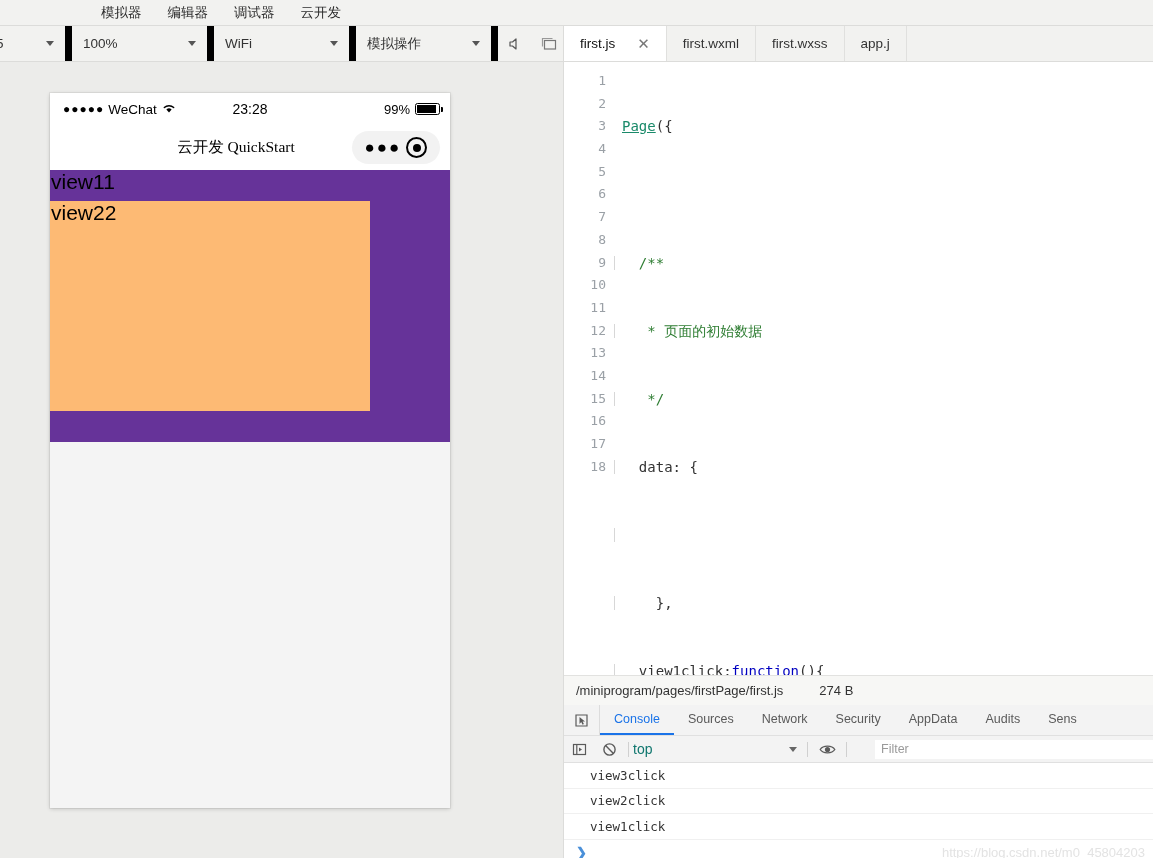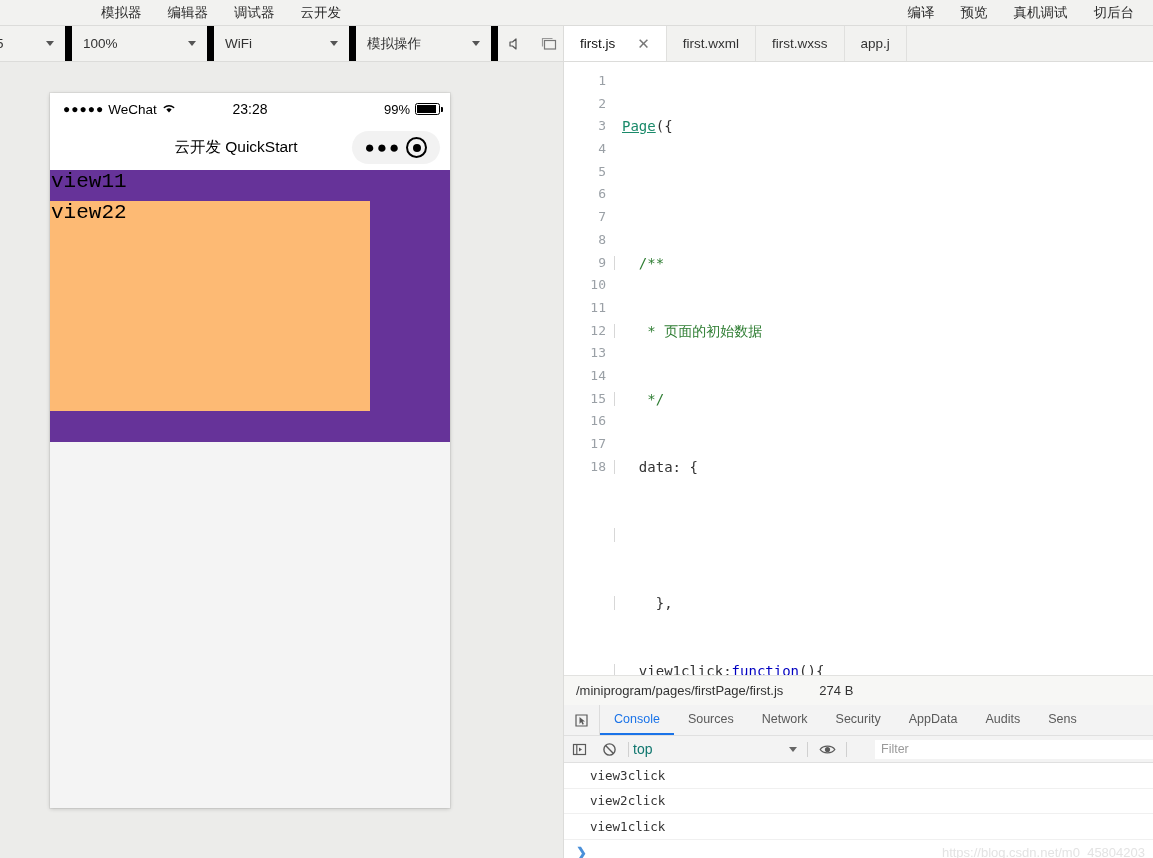--- a/index.html
+++ b/index.html
@@ -91,21 +91,21 @@
   .batt::after {
     content: ''; position: absolute; right: -4px; top: 3px;
     width: 2.5px; height: 5px; background: #000; border-radius: 0 1px 1px 0;
   }
   .batt i { position: absolute; left: 1.2px; top: 1.2px; bottom: 1.2px; width: 19px; background: #000; display: block; }
 
   .phone-nav {
     height: 45px; background: #ffffff; position: relative;
     display: flex; align-items: center; justify-content: center;
   }
-  .nav-title { font-size: 15.5px; color: #000; margin-right: 28px; }
+  .nav-title { font-size: 15.5px; color: #000; margin-right: 28px; font-family: Liberation Serif, serif; }
   .capsule {
     position: absolute; right: 10px; top: 6px;
     width: 88px; height: 33px; border-radius: 17px; background: #f2f2f2;
     display: flex; align-items: center; justify-content: space-around;
     padding: 0 10px;
   }
   .cap-dots { font-size: 17px; letter-spacing: 2px; line-height: 1; color: #000; }
   .cap-target {
     width: 21px; height: 21px; border-radius: 50%; border: 2.2px solid #000;
     display: flex; align-items: center; justify-content: center;
@@ -121,21 +121,21 @@
   .view2 {
     position: absolute; left: 0; top: 31px; width: 320px; height: 210px;
     background: #fdba74;
   }
   .view3 {
     position: absolute; left: 0; top: 30px; width: 192px; height: 155px;
     background: #9acd32;
   }
   .vtext {
     font-size: 21px; color: #000; line-height: 1.1;
-    padding-left: 1px; font-family: Liberation Mono, monospace;
+    padding-left: 1px; font-family: Liberation Sans, sans-serif;
   }
 
   
   .editor-pane {
     position: absolute; left: 563px; top: 26px; width: 590px; height: 832px;
     background: #ffffff;
     border-left: 1px solid #dcdcda;
   }
   .tabbar {
     height: 36px; background: #f2f2f0; border-bottom: 1px solid #dcdcda;
@@ -245,26 +245,20 @@
 <body>
 
 <div id="app">
 
   <div class="menubar">
     <div class="menu-group menu-left">
       <div class="menu-item">模拟器</div>
       <div class="menu-item">编辑器</div>
       <div class="menu-item">调试器</div>
       <div class="menu-item">云开发</div>
-    </div>
-    <div class="menu-group menu-right">
-      <div class="menu-item">编译</div>
-      <div class="menu-item">预览</div>
-      <div class="menu-item">真机调试</div>
-      <div class="menu-item">切后台</div>
     </div>
   </div>
 
   <div class="toolbar">
     <div class="tb-select sel-device">
       <span class="lbl">5</span>
       <span class="caret"></span>
     </div>
     <div class="tb-select sel-zoom">
       <span class="lbl">100%</span>

